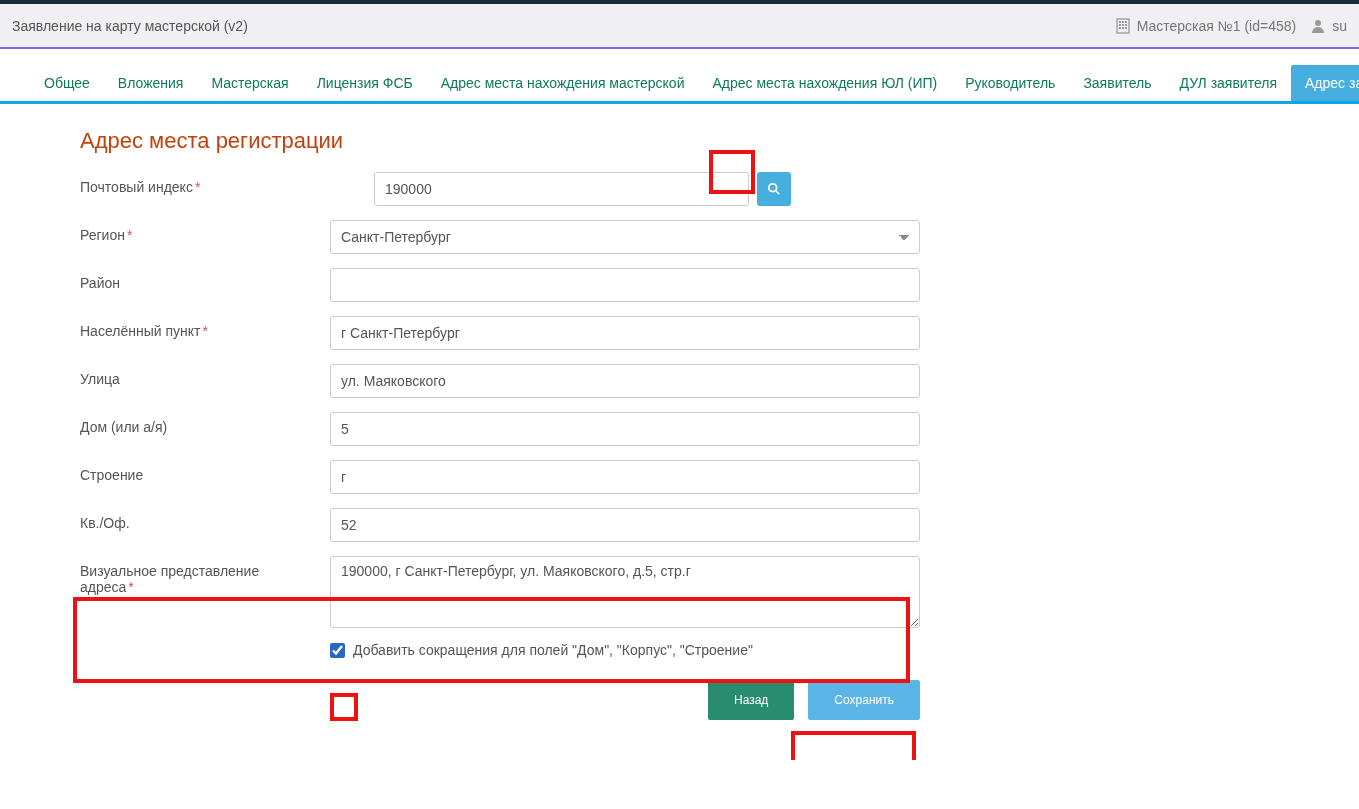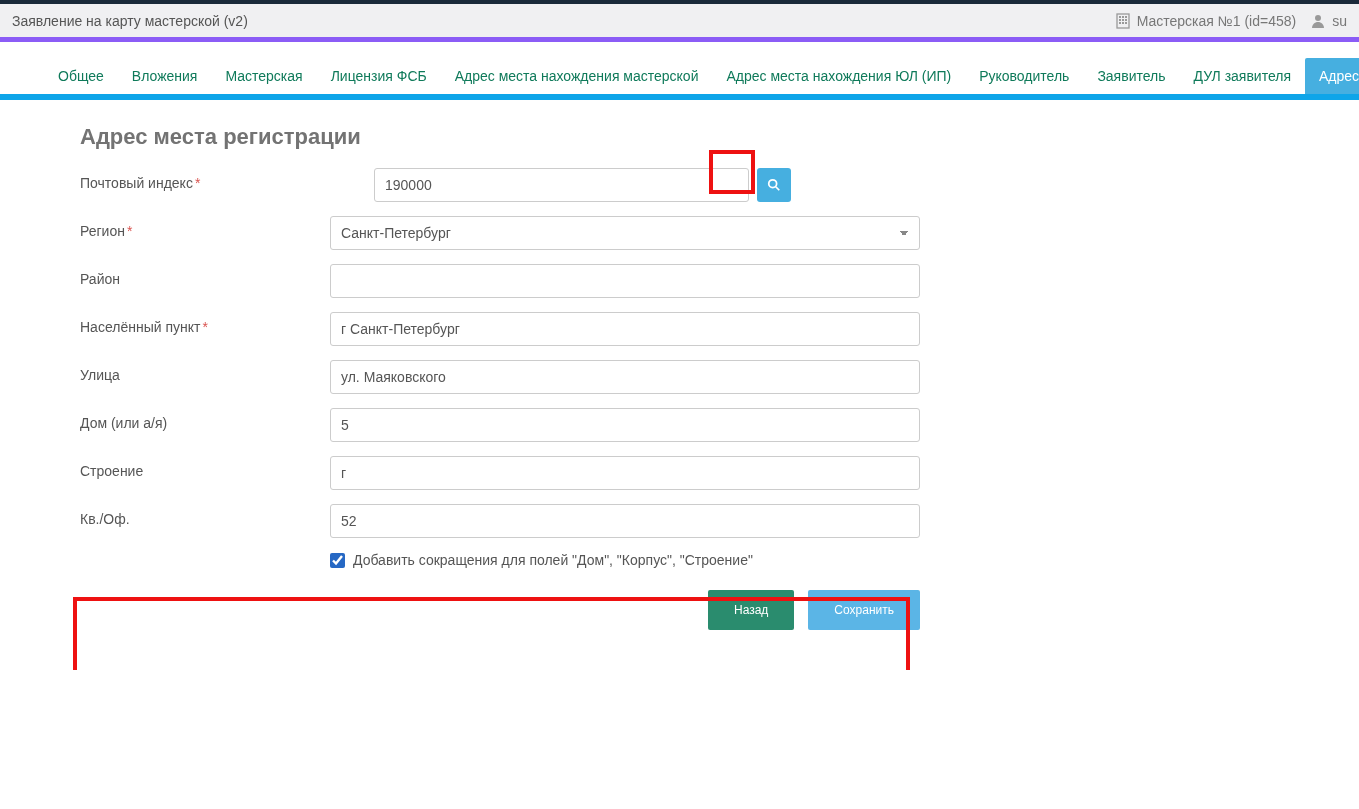--- a/index.html
+++ b/index.html
@@ -5,38 +5,38 @@
   * { box-sizing: border-box; margin: 0; padding: 0; }
   body {
     font-family: "Helvetica Neue", Helvetica, Arial, sans-serif;
     font-size: 14px;
     color: #333;
     background: #fff;
   }
   .topbar {
     background: #f0f0f2;
     border-top: 4px solid #1a2a3a;
-    border-bottom: 5px solid #8b5cf6;
+    border-bottom: 2px solid #8b5cf6;
     display: flex;
     align-items: center;
     justify-content: space-between;
     padding: 6px 12px;
-    height: 42px;
+    height: 49px;
   }
   .topbar-left { color: #555; font-size: 14px; }
   .topbar-right { display: flex; align-items: center; gap: 14px; color: #777; justify-content: flex-end; }
   .topbar-right .org-icon, .topbar-right .user-icon {
     display: inline-flex; align-items: center; gap: 6px;
   }
   .icon-gray { fill: #999; width: 16px; height: 16px; }
   .tabs {
     display: flex;
     gap: 0;
-    padding: 0 44px;
-    border-bottom: 6px solid #0ea5e9;
+    padding: 0 30px;
+    border-bottom: 3px solid #0ea5e9;
     margin-top: 16px;
     align-items: flex-end;
   }
   .tab {
     padding: 10px 14px;
     color: #0f7a5a;
     cursor: pointer;
     font-size: 14px;
     white-space: nowrap;
   }
@@ -44,22 +44,22 @@
     background: #46afe0;
     color: #fff;
     border-radius: 2px 2px 0 0;
   }
   .content {
     padding: 24px 0 40px 80px;
     max-width: 920px;
   }
   .section-title {
     font-size: 22px;
-    font-weight: 700;
-    color: #737373;
+    font-weight: 400;
+    color: #c2410c;
     margin-bottom: 18px;
   }
   .form-row {
     display: flex;
     align-items: flex-start;
     margin-bottom: 14px;
   }
   .form-label {
     width: 250px;
     text-align: left;
@@ -255,20 +255,26 @@
       </div>
     </div>
 
     <div class="form-row">
       <div class="form-label">Кв./Оф.</div>
       <div class="form-control-wrap">
         <input class="form-control" value="52" style="">
       </div>
     </div>
 
+    <div class="form-row">
+      <div class="form-label"><span>Визуальное представление адреса</span><span class="req">*</span></div>
+      <div class="form-control-wrap">
+        <textarea class="form-control" style="">190000, г Санкт-Петербург, ул. Маяковского, д.5, стр.г</textarea>
+      </div>
+    </div>
 
     <div class="checkbox-row">
       <input type="checkbox" checked="" id="cb1" style="">
       <label for="cb1">Добавить сокращения для полей "Дом", "Корпус", "Строение"</label>
     </div>
 
     <div class="form-actions">
       <button class="btn btn-back">Назад</button>
       <button class="btn btn-save">Сохранить</button>
     </div>

